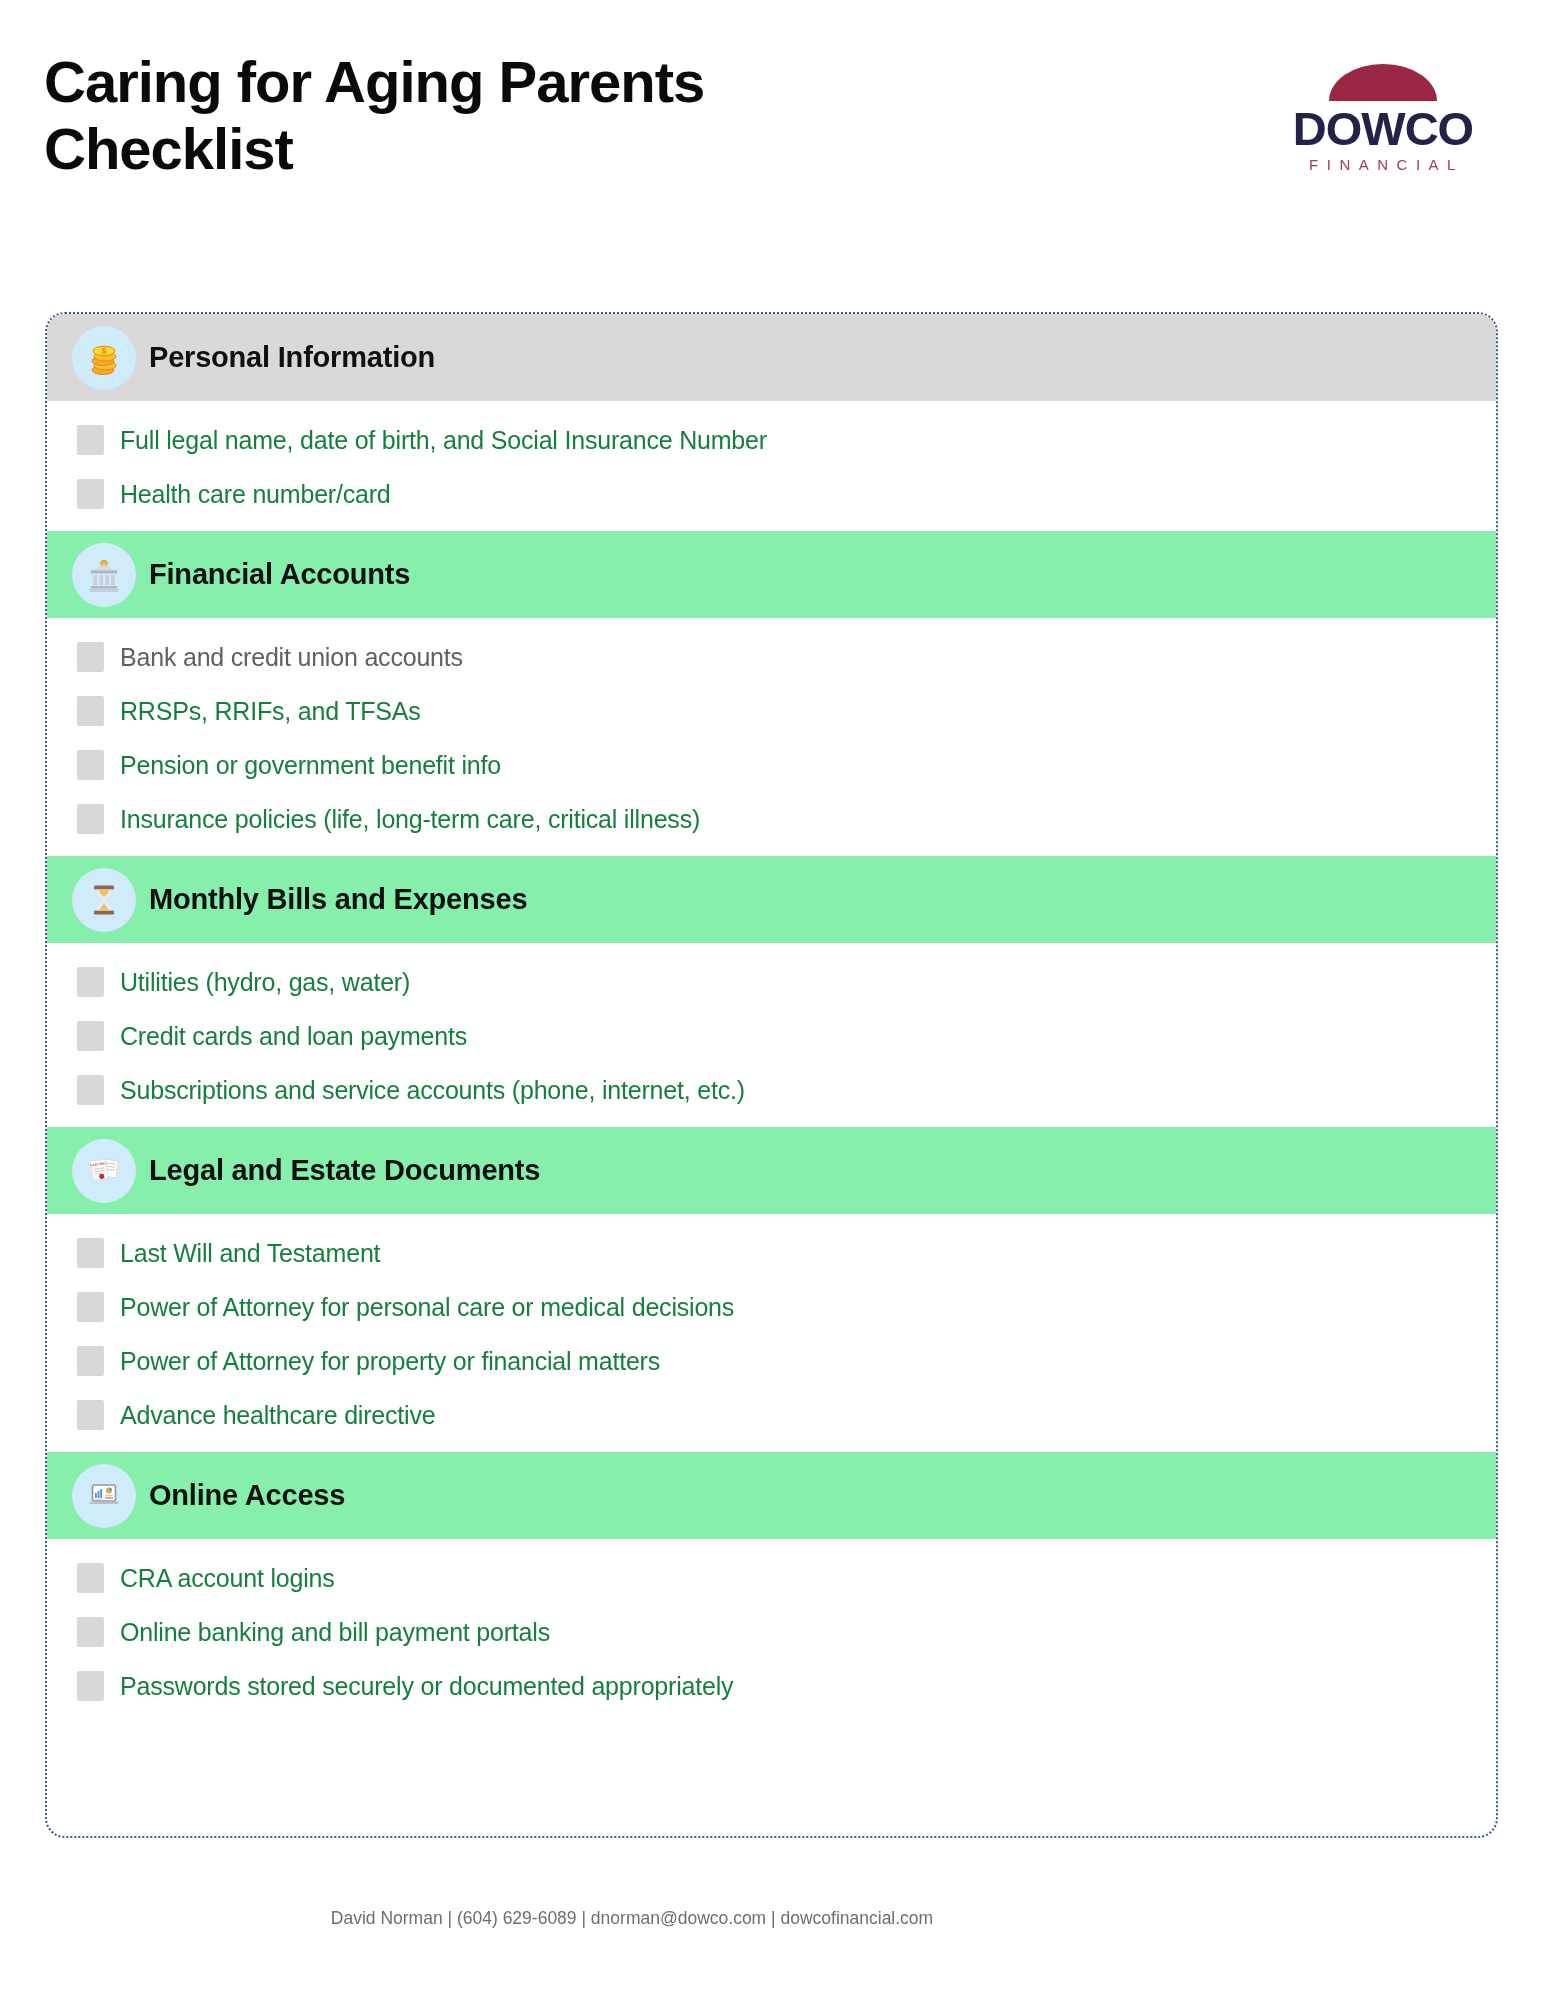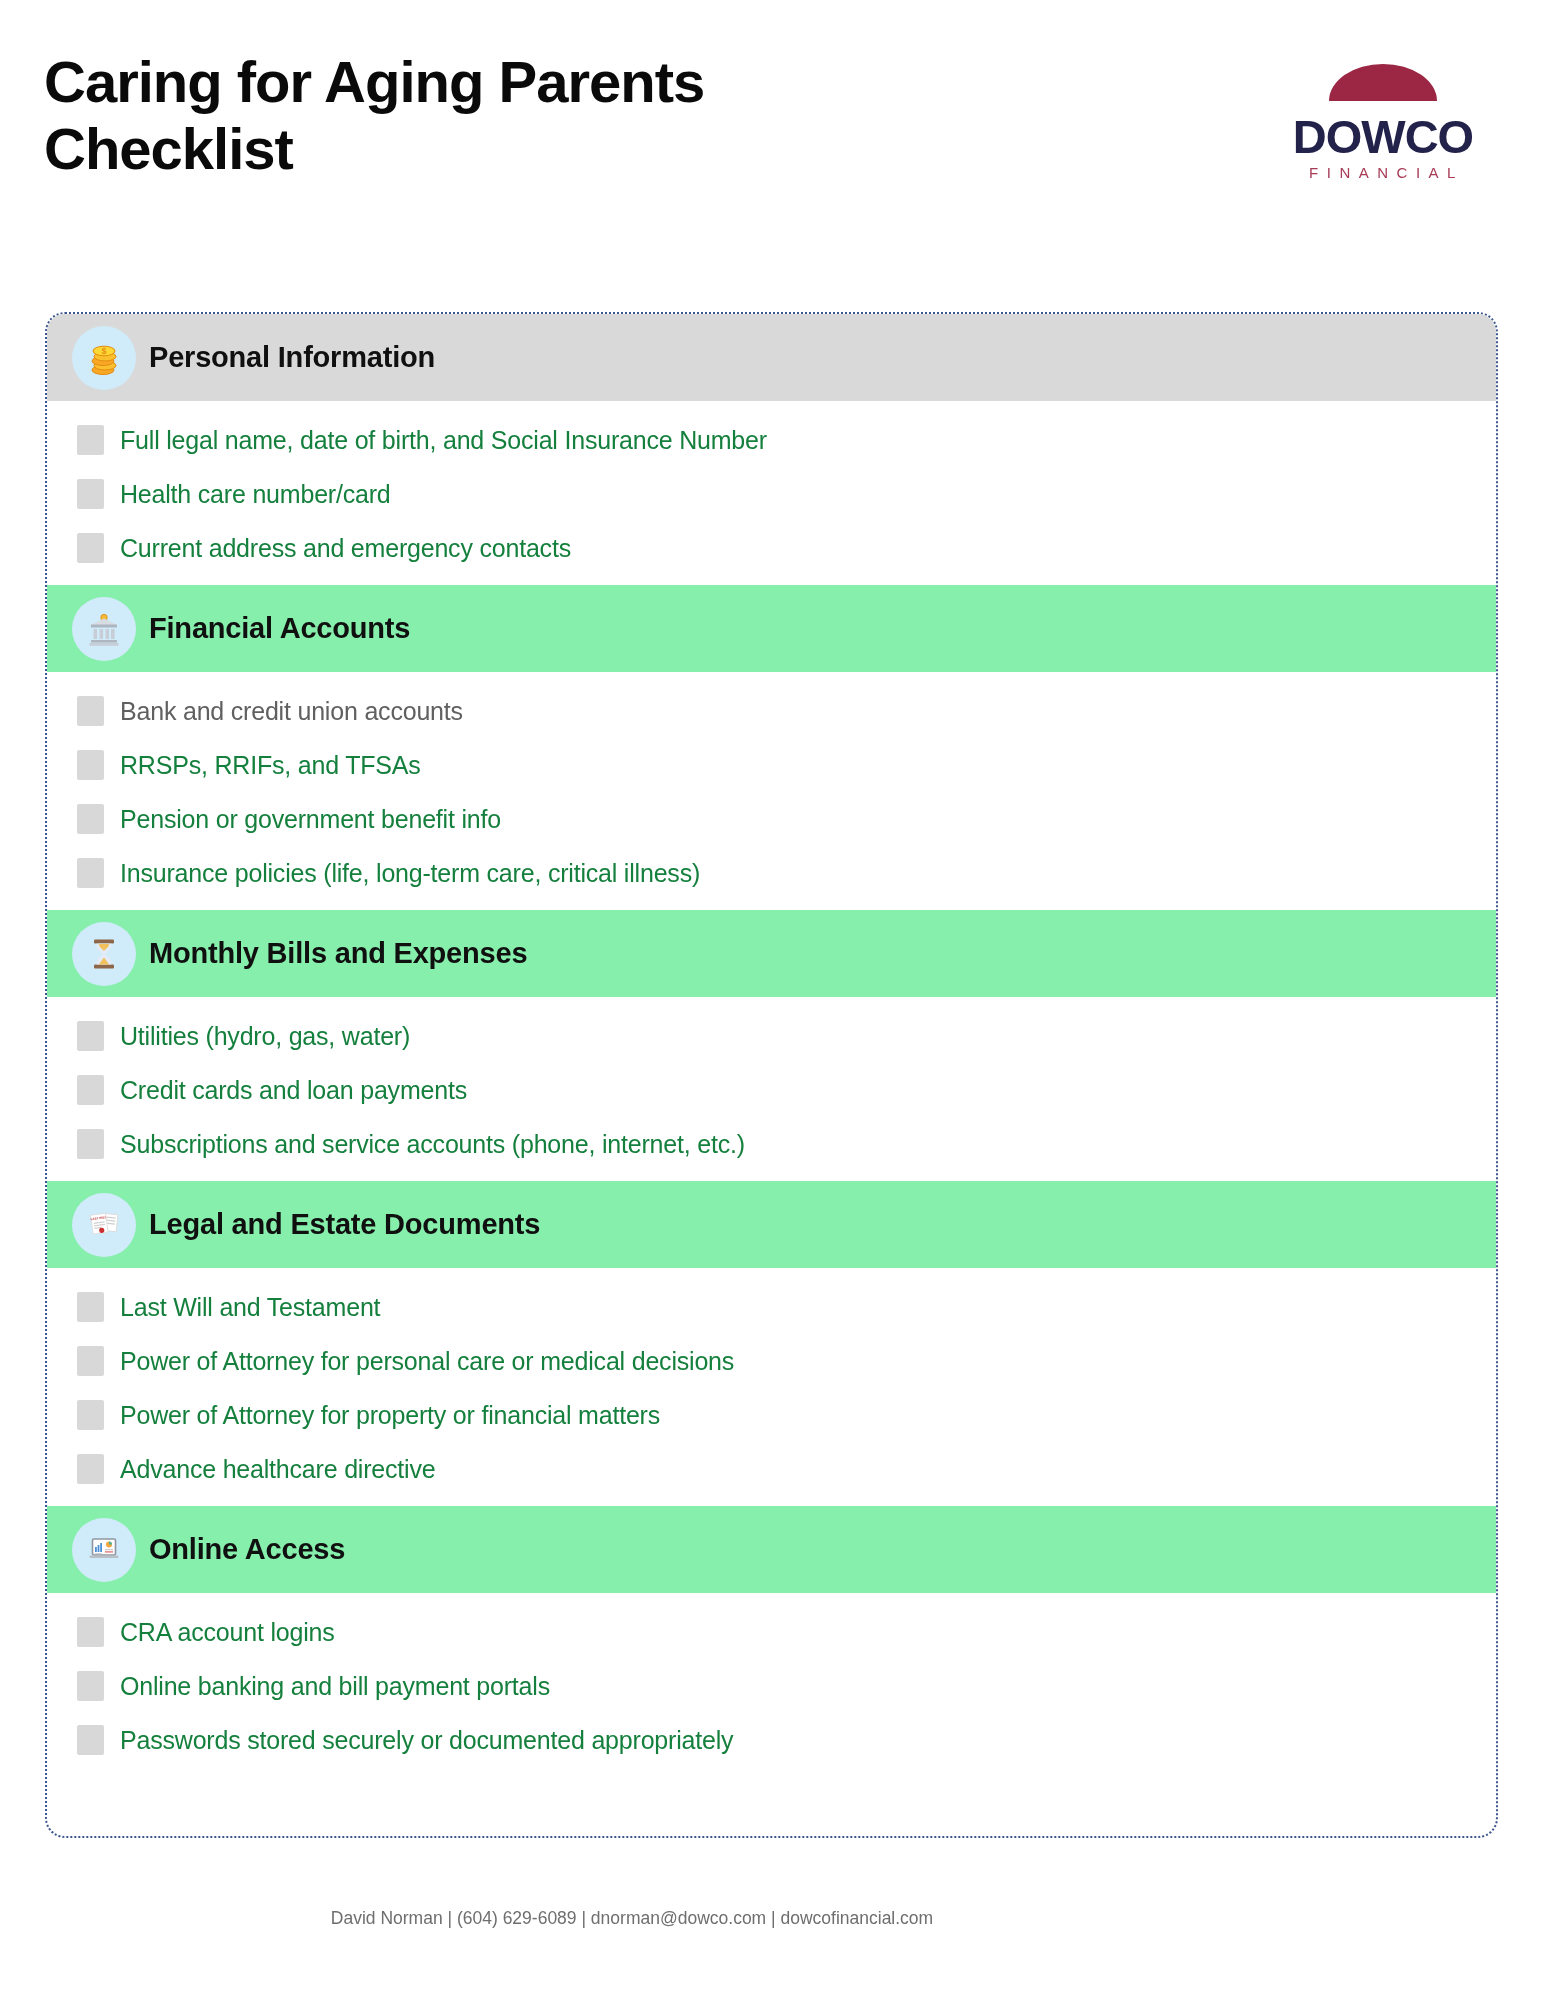--- a/index.html
+++ b/index.html
@@ -18,21 +18,21 @@
 
   
   .logo { position:absolute; left:1282px; top:64px; width:202px; text-align:center; }
   .logo-dome {
     width:108px; height:37px; margin:0 auto;
     background:#9b2744;
     border-radius:54px 54px 0 0 / 37px 37px 0 0;
   }
   .logo-name {
     font-size:47px; font-weight:800; letter-spacing:-1px;
-    color:#23224a; line-height:1; margin-top:12px;
+    color:#23224a; line-height:1; margin-top:4px;
   }
   .logo-tagline {
     font-size:15px; color:#a73a55; letter-spacing:8.5px;
     margin-top:4px; padding-left:7px; font-weight:400;
   }
 
   
   .card {
     position:absolute; left:45px; top:312px; width:1453px; height:1526px;
     border:2px dotted #3b568e; border-radius:20px;
@@ -99,24 +99,20 @@
       <h2 class="section-title">Personal Information</h2>
     </div>
     <div class="items">
       <div class="item">
         <span class="checkbox"></span>
         <span class="item-label">Full legal name, date of birth, and Social Insurance Number</span>
       </div>
       <div class="item">
         <span class="checkbox"></span>
         <span class="item-label">Health care number/card</span>
-      </div>
-      <div class="item">
-        <span class="checkbox"></span>
-        <span class="item-label">Current address and emergency contacts</span>
       </div>
     </div>
   </section>
 
   <section>
     <div class="section-header">
       <div class="icon-circle">
         <svg width="40" height="40" viewBox="0 0 40 40">
           <circle cx="20" cy="8.5" r="3.2" fill="#f6b93b" stroke="#e08e0b" stroke-width="0.8"></circle>
           <path d="M7 16 L20 9.5 L33 16 Z" fill="#d7dce3"></path>

